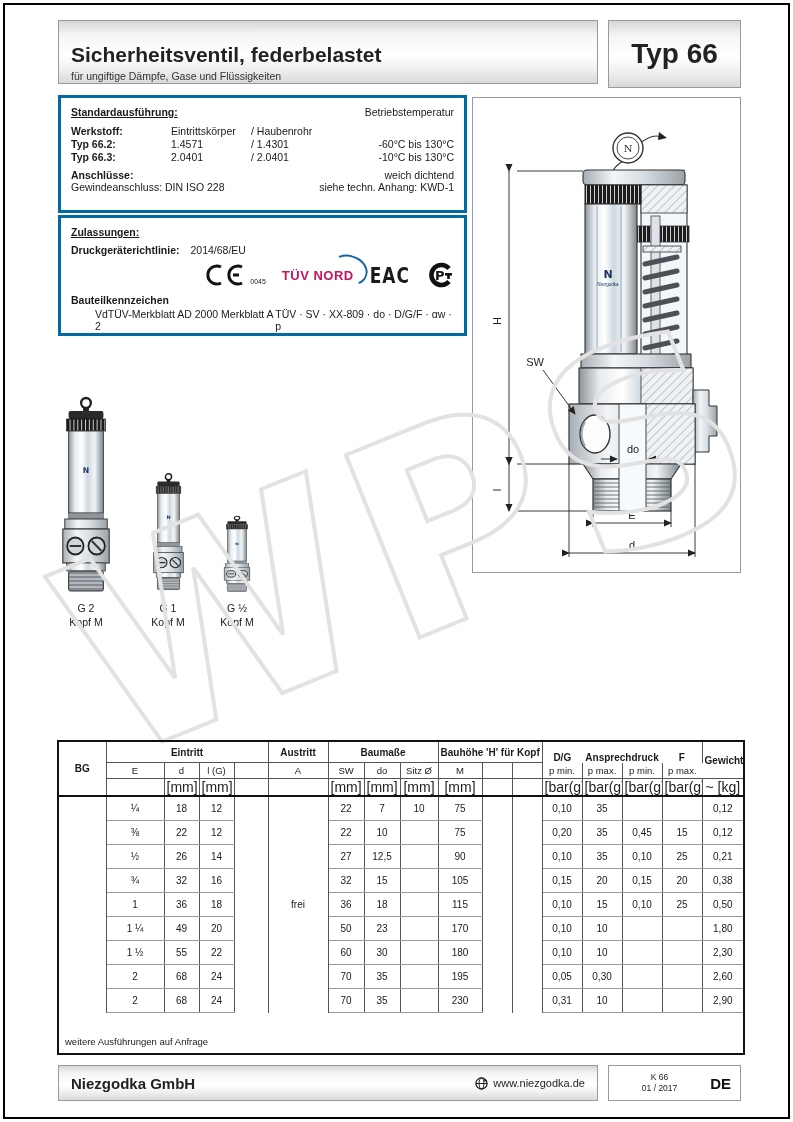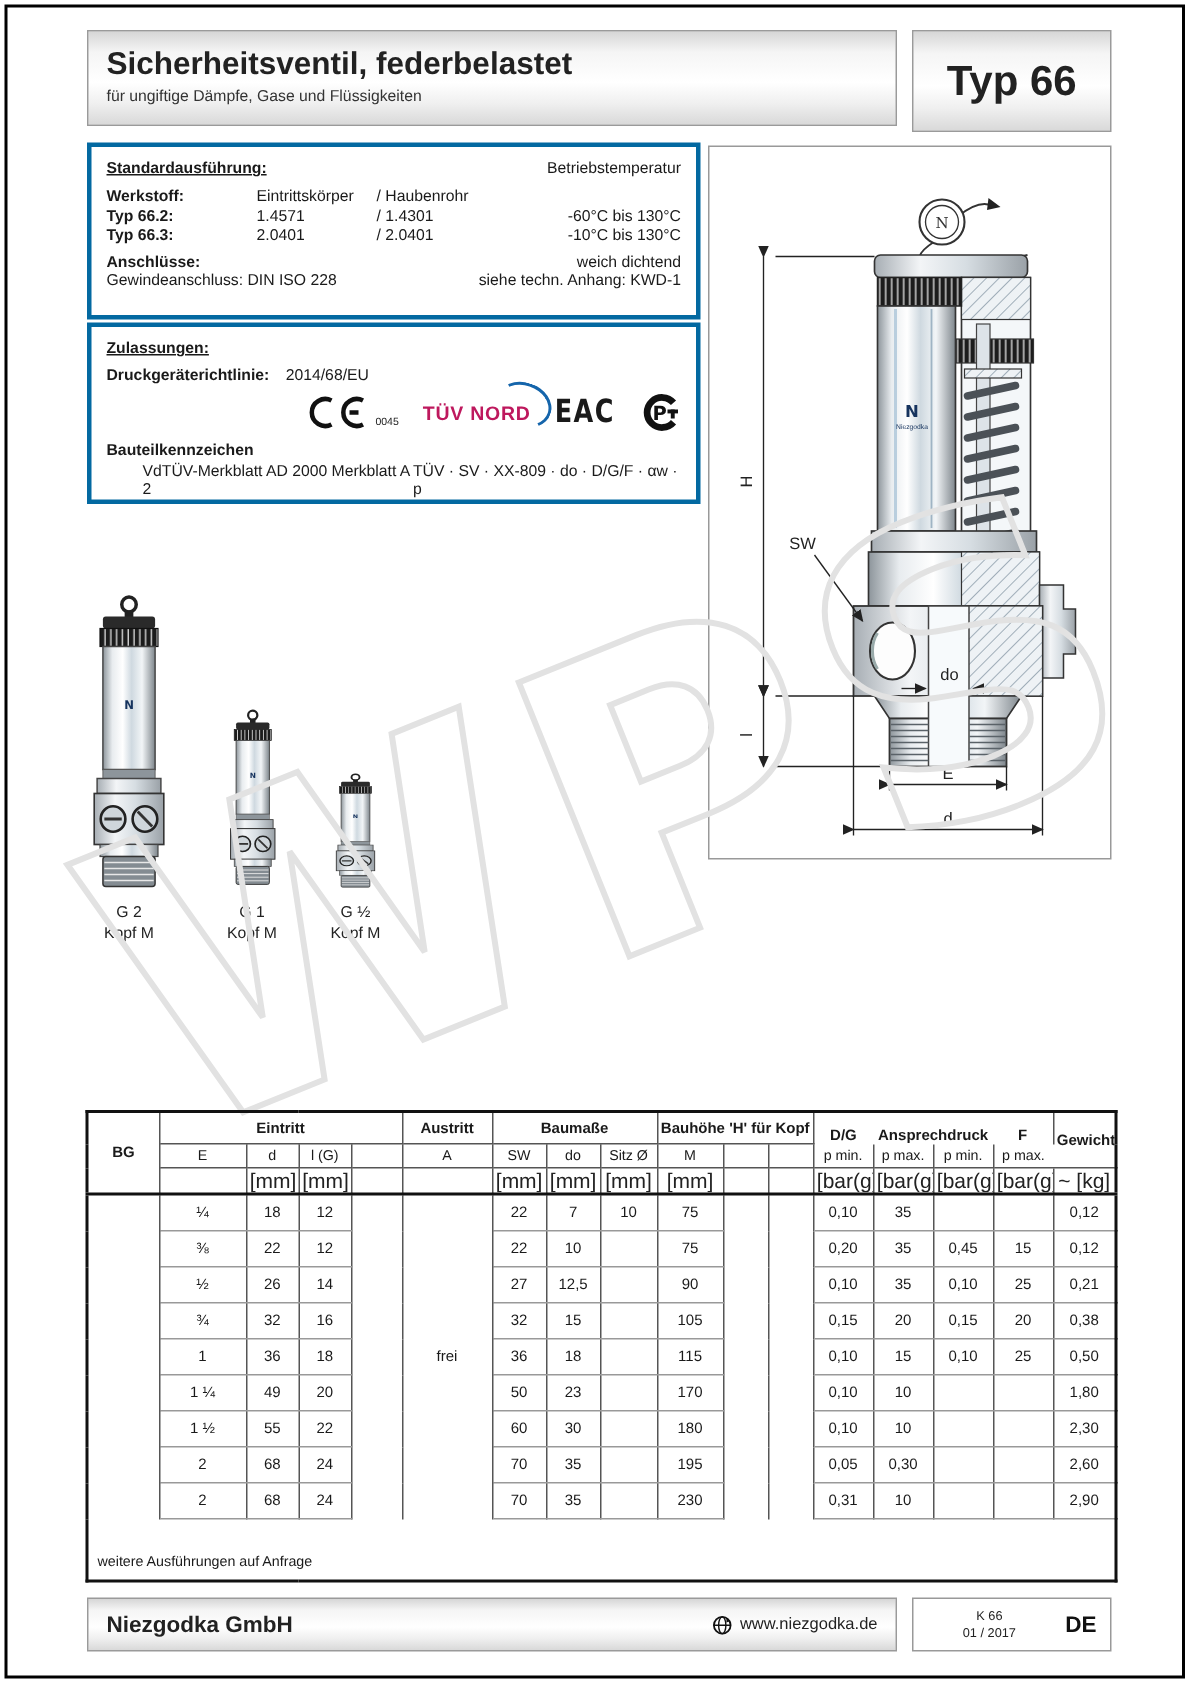--- a/index.html
+++ b/index.html
@@ -3,21 +3,21 @@
 <meta charset="utf-8">
 <style>
   html,body{margin:0;padding:0;}
   body{width:793px;height:1122px;position:relative;background:#fff;
        font-family:"Liberation Sans","DejaVu Sans",sans-serif;color:#1a1a1a;overflow:hidden;}
   .sheet-border{position:absolute;left:3px;top:3px;width:783px;height:1112px;border:2px solid #000;pointer-events:none;}
 
   
   .gbox{background:linear-gradient(180deg,#d6d6d6 0%,#f5f5f5 22%,#ffffff 55%,#efefef 78%,#d9d9d9 100%);
         border:1px solid #9a9a9a;box-sizing:border-box;}
-  .title-box{position:absolute;left:58px;top:20px;width:540px;height:64px;padding:8px 12px;}
+  .title-box{position:absolute;left:58px;top:20px;width:540px;height:64px;padding:20px 12px;}
   .title-box h1{margin:2px 0 3px 0;font-size:21px;font-weight:bold;color:#222;}
   .title-box .sub{font-size:10.5px;color:#333;}
   .typ-box{position:absolute;left:608px;top:20px;width:133px;height:68px;display:flex;align-items:center;justify-content:center;
            font-size:28px;font-weight:bold;color:#222;}
 
   
   .ibox{position:absolute;border:3px solid #0369a1;box-sizing:border-box;background:#fff;padding:8px 10px;font-size:10.5px;}
   .std-box{left:58px;top:95px;width:409px;height:118px;}
   .zul-box{left:58px;top:215px;width:409px;height:121px;}
   .hrow{display:flex;justify-content:space-between;align-items:baseline;}

